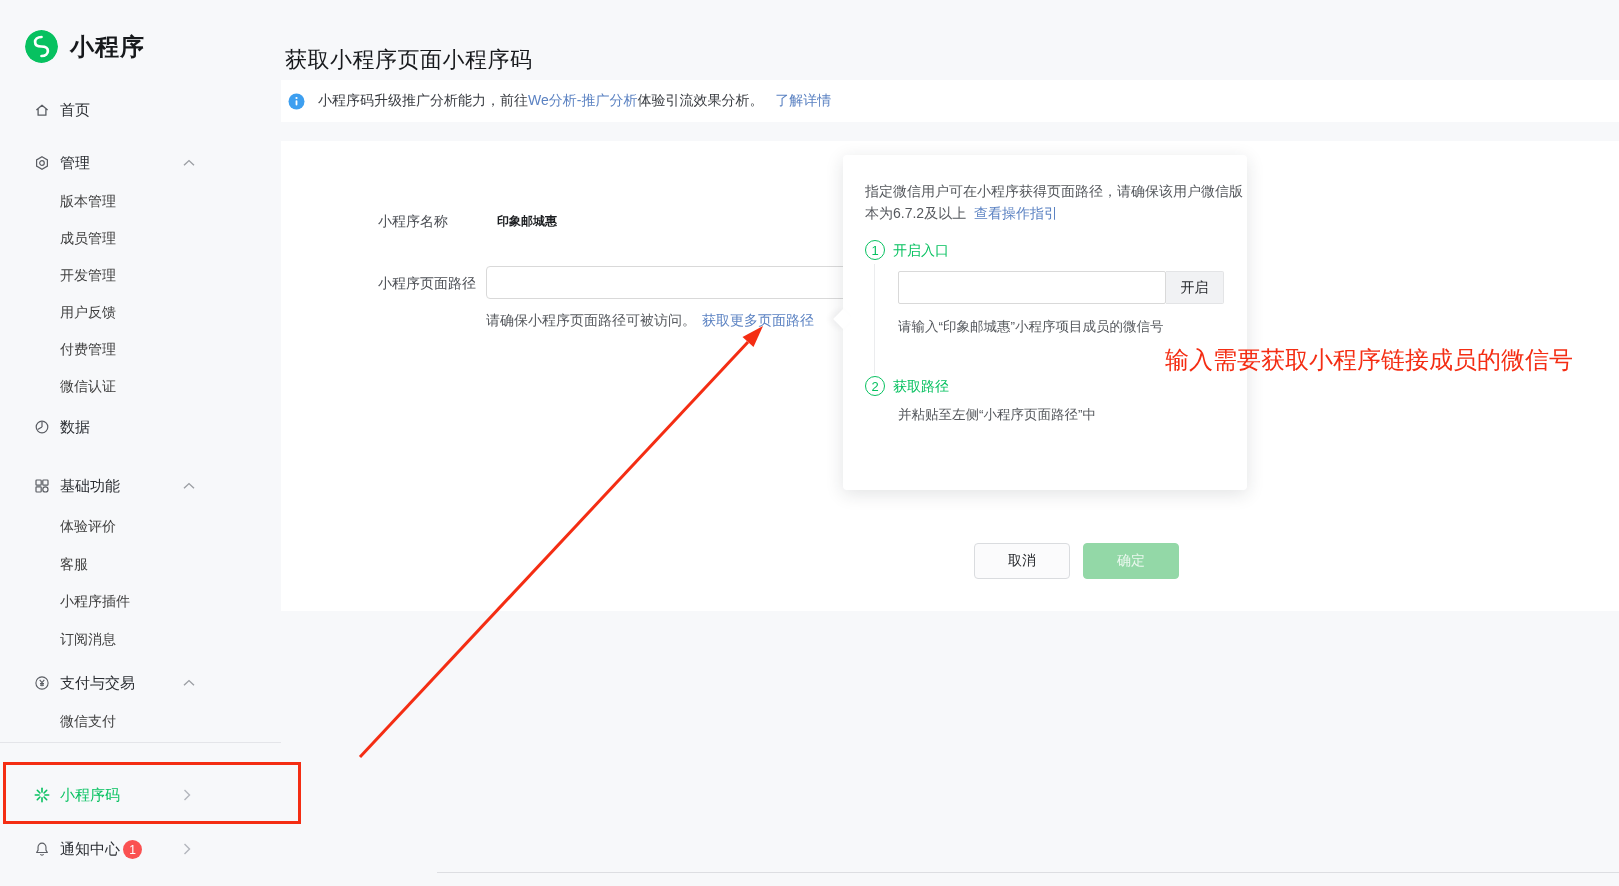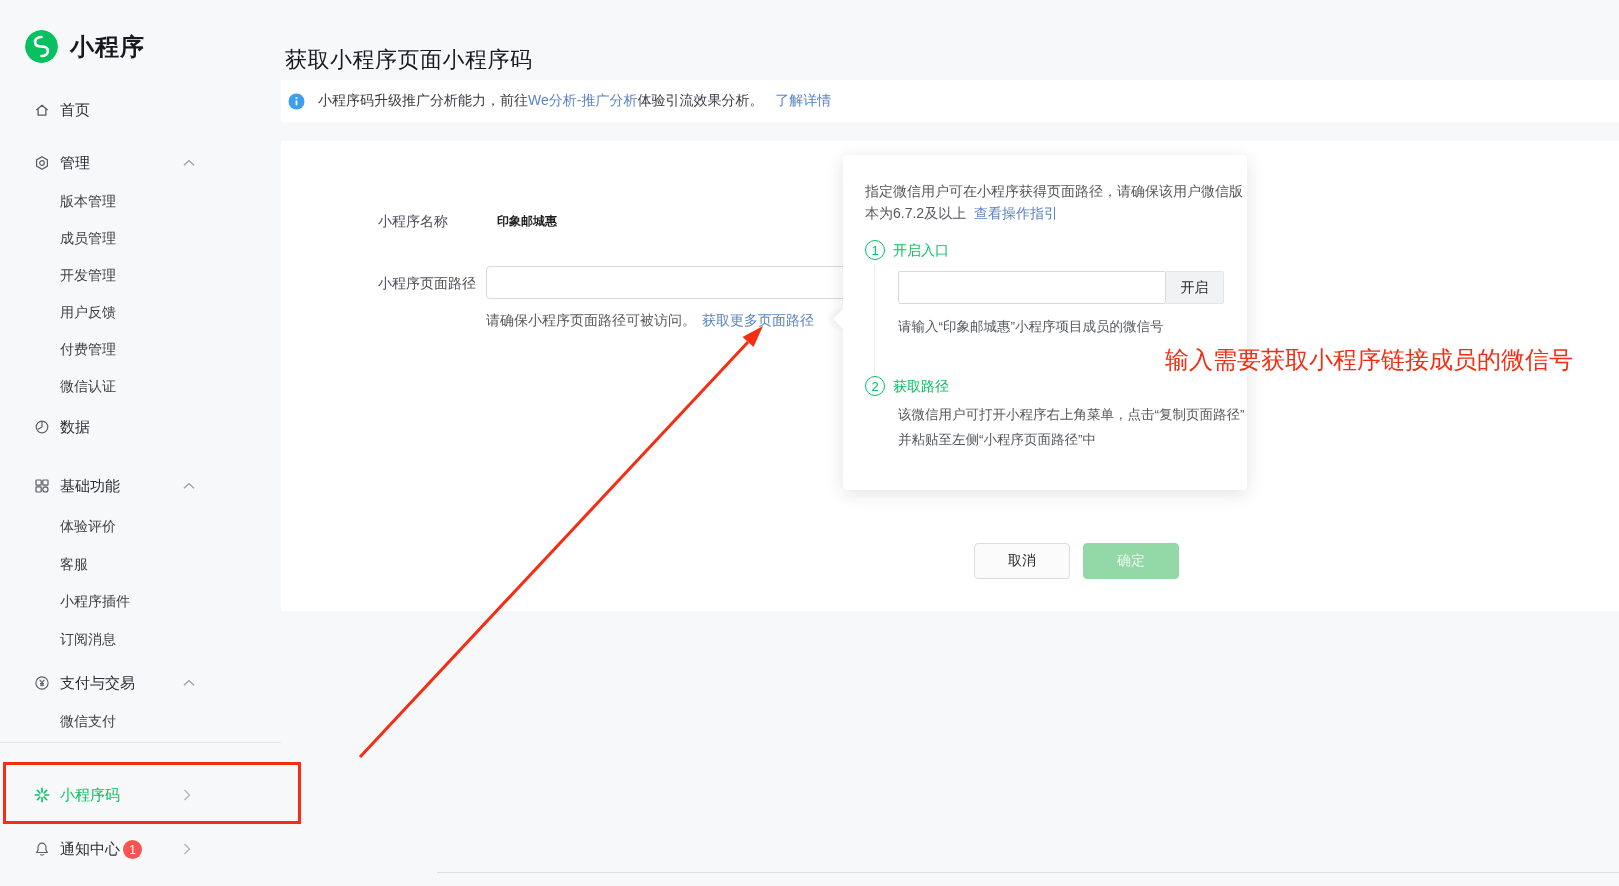--- a/index.html
+++ b/index.html
@@ -259,21 +259,20 @@
     <div class="step-title" style="top:87px">开启入口</div>
     <div class="connector"></div>
 
     <input class="mini-input" type="text" value="" style="">
     <button class="open-btn">开启</button>
     <div class="pop-help" style="top:318px;top:163px">请输入“印象邮城惠”小程序项目成员的微信号</div>
 
     <div class="step-num" style="top:221px">2</div>
     <div class="step-title" style="top:223px">获取路径</div>
     <div class="pop-body" style="top:247px">
-      <span style="display:block">该微信用户可打开小程序右上角菜单，点击“复制页面路径”</span>
       <span style="display:block">并粘贴至左侧“小程序页面路径”中</span>
     </div>
   </div>
 
   <button class="btn btn-cancel">取消</button>
   <button class="btn btn-confirm">确定</button>
 
   <div class="bottom-divider"></div>
 
   <div class="red-note">输入需要获取小程序链接成员的微信号</div>

